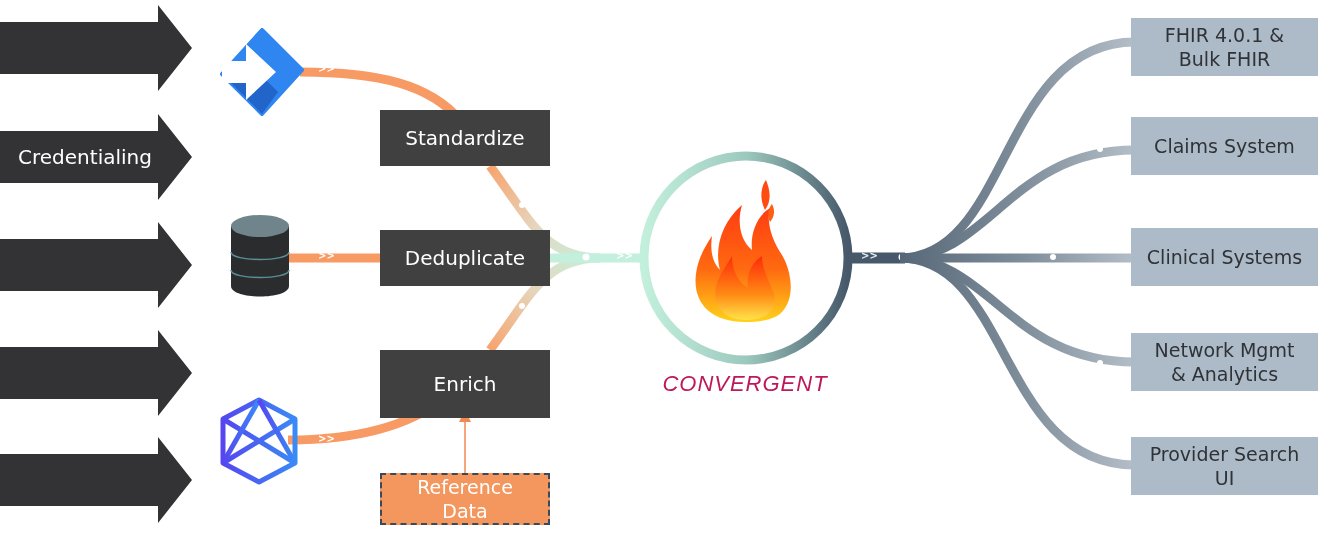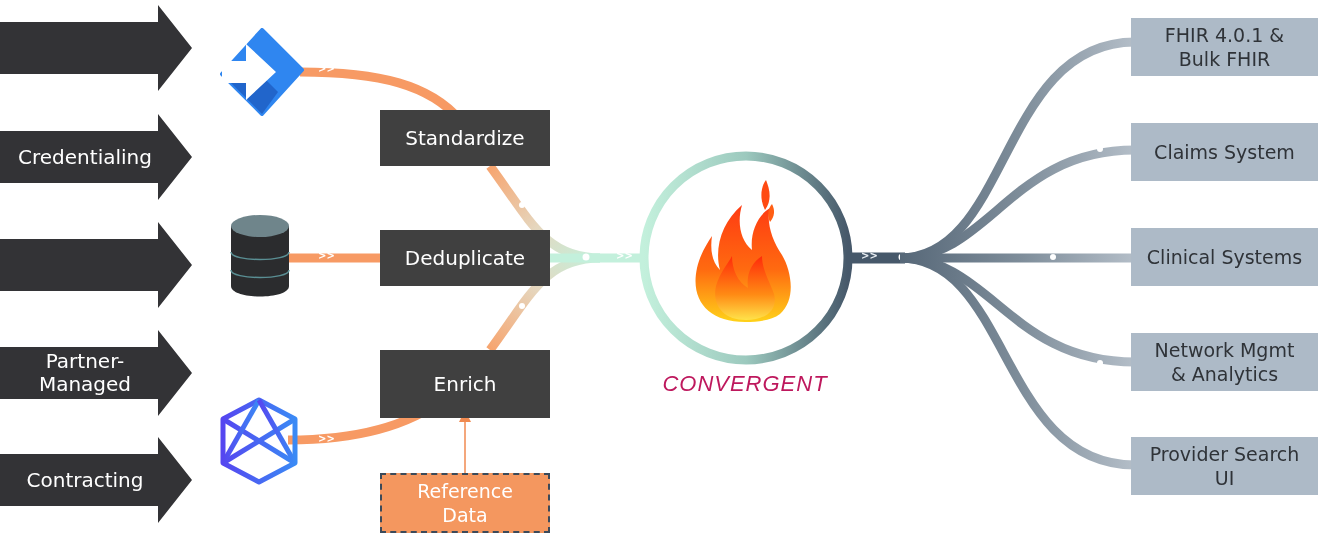--- a/index.html
+++ b/index.html
@@ -9,21 +9,21 @@
 
   .src-arrow { position: absolute; left: 0; width: 192px; }
   .src-arrow svg { display: block; }
   .src-label { position: absolute; top: 0; left: 0; width: 170px; height: 100%;
                display: flex; align-items: center; justify-content: center; text-align: center;
                color: #ffffff; font-size: 20px; line-height: 23px; }
 
   .step-box { position: absolute; left: 380px; width: 170px; height: 56px; background: #404040;
               color: #ffffff; font-size: 20px; display: flex; align-items: center; justify-content: center; }
 
-  .ref-box { position: absolute; left: 380px; top: 473px; width: 170px; height: 60px; background: #f4975f;
+  .ref-box { position: absolute; left: 380px; top: 473px; width: 170px; height: 52px; background: #f4975f;
              border: 2px dashed #3b4a5a; box-sizing: border-box; color: #ffffff; font-size: 19px;
              line-height: 24px; display: flex; align-items: center; justify-content: center; text-align: center; }
 
   .dest-box { position: absolute; left: 1131px; width: 187px; height: 58px; background: #adbac7;
               color: #2f3338; font-size: 19px; line-height: 24px;
               display: flex; align-items: center; justify-content: center; text-align: center; }
 
   .brand { position: absolute; left: 640px; top: 371px; width: 210px; text-align: center;
            font-family: "Liberation Sans", sans-serif; font-weight: normal; font-style: italic;
            font-size: 22px; letter-spacing: 1px; color: #be185d; }
@@ -128,28 +128,25 @@
 </div>
 <div class="src-arrow" style="top:222px;height:86px;">
   <svg width="192" height="86">
       <polygon points="0,17 158,17 158,0 192,43 158,86 158,69 0,69" fill="#333336"></polygon>
     </svg>
 </div>
 <div class="src-arrow" style="top:330px;height:86px;">
   <svg width="192" height="86">
       <polygon points="0,17 158,17 158,0 192,43 158,86 158,69 0,69" fill="#333336"></polygon>
     </svg>
-  <div class="src-label" style="white-space:pre-line;">Partner-
-Managed</div>
 </div>
 <div class="src-arrow" style="top:437px;height:86px;">
   <svg width="192" height="86">
       <polygon points="0,17 158,17 158,0 192,43 158,86 158,69 0,69" fill="#333336"></polygon>
     </svg>
-  <div class="src-label">Contracting</div>
 </div>
 
 <div class="icon" style="left:220px;top:28px;">
   <svg width="84" height="88" viewBox="0 0 84 88">
     <path d="M42,2 L82,42 L42,86 L2,46 Z" fill="#2f86f0" stroke="#2f86f0" stroke-width="4" stroke-linejoin="round"></path>
     <path d="M42,86 L2,46 L40,46 L58,64 Z" fill="#1f5fc4" opacity="0.85"></path>
     <path d="M2,33 L26,33 L26,16 L56,44 L26,72 L26,55 L2,55 Z" fill="#ffffff"></path>
   </svg>
 </div>
 <div class="icon" style="left:228px;top:214px;">
@@ -184,18 +181,18 @@
 <div class="step-box" style="top:230px;">Deduplicate</div>
 <div class="step-box" style="top:350px;height:68px;">Enrich</div>
 
 <div class="ref-box" style="white-space:pre-line;">Reference
 Data</div>
 
 <div class="brand">CONVERGENT</div>
 
 <div class="dest-box" style="top:18px;white-space:pre-line;">FHIR 4.0.1 &amp;
 Bulk FHIR</div>
-<div class="dest-box" style="top:123px;">Claims System</div>
+<div class="dest-box" style="top:117px;">Claims System</div>
 <div class="dest-box" style="top:228px;">Clinical Systems</div>
 <div class="dest-box" style="top:333px;white-space:pre-line;">Network Mgmt
 &amp; Analytics</div>
 <div class="dest-box" style="top:437px;white-space:pre-line;">Provider Search
 UI</div>
 
 </body></html>

